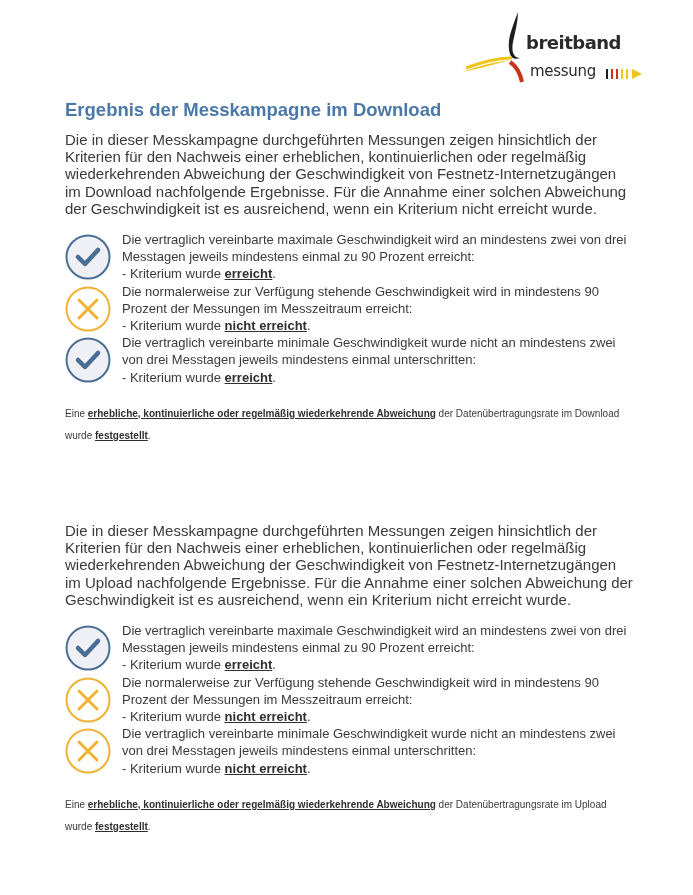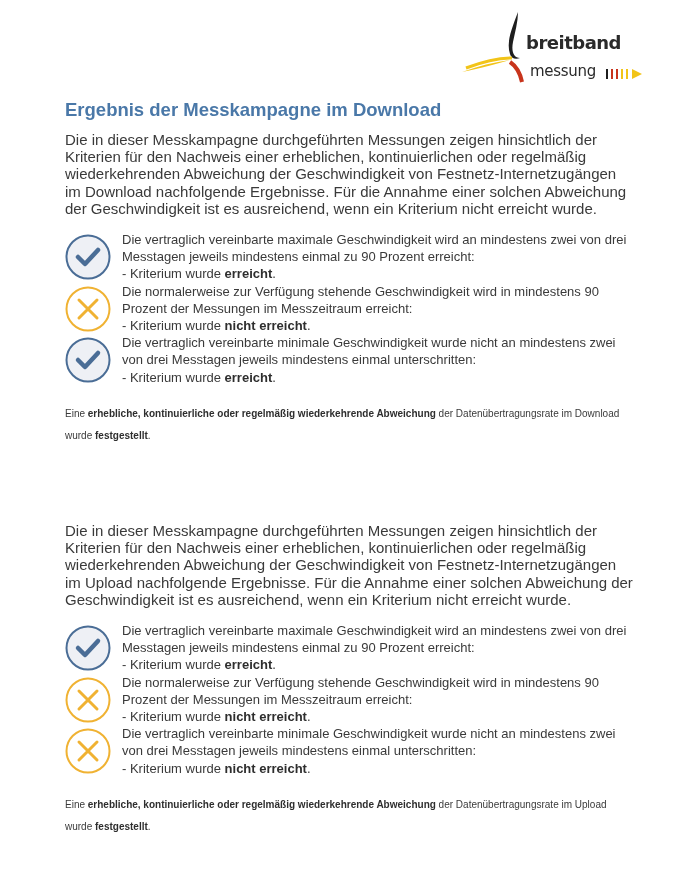--- a/index.html
+++ b/index.html
@@ -13,21 +13,21 @@
   .logo svg.mark { position:absolute; left:0; top:0; }
   .logo svg.bars { position:absolute; left:146px; top:57px; }
 
   .section { position:absolute; left:65px; width:570px; }
   .title { font-size:18.5px; font-weight:bold; color:#4a78a8; margin:0; line-height:22px; }
   .intro { font-size:15px; line-height:17.2px; margin:10px 0 0 0; color:#3a3a3a; }
   .crit { position:relative; padding-left:57px; min-height:51px; }
   .crit .icon { position:absolute; left:0; top:3px; width:46px; height:46px; }
   .crit p { margin:0; font-size:13px; line-height:17.2px; }
   .summary { font-size:10px; line-height:22px; margin:17px 0 0 0; }
-  b { color:#2e2e2e; }
+  b { color:#2e2e2e;text-decoration:underline; }
 </style>
 </head>
 <body>
 
 <div class="logo">
   <svg class="mark" width="70" height="75" viewBox="0 0 70 75">
     <path d="M58 2 C52 18 46 32 50 44 C51 48 55 50 60 48 C54 48 51 42 53 32 C55 22 58 12 58 2 Z" fill="#1e1e1e"></path>
     <path d="M2 62 C18 56 34 52 50 50 C36 54 22 58 2 62 Z" fill="#f2c418"></path>
     <path d="M6 58 C22 52 38 48 52 48" stroke="#f2c418" stroke-width="3" fill="none"></path>
     <path d="M50 52 C56 56 60 62 62 72" stroke="#c8341c" stroke-width="4" fill="none"></path>

